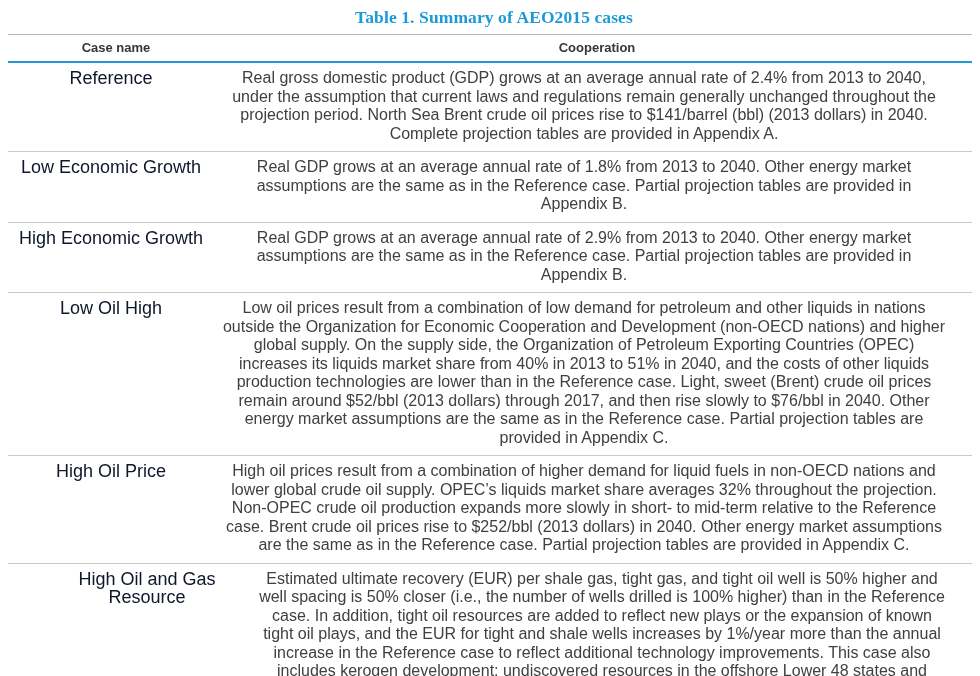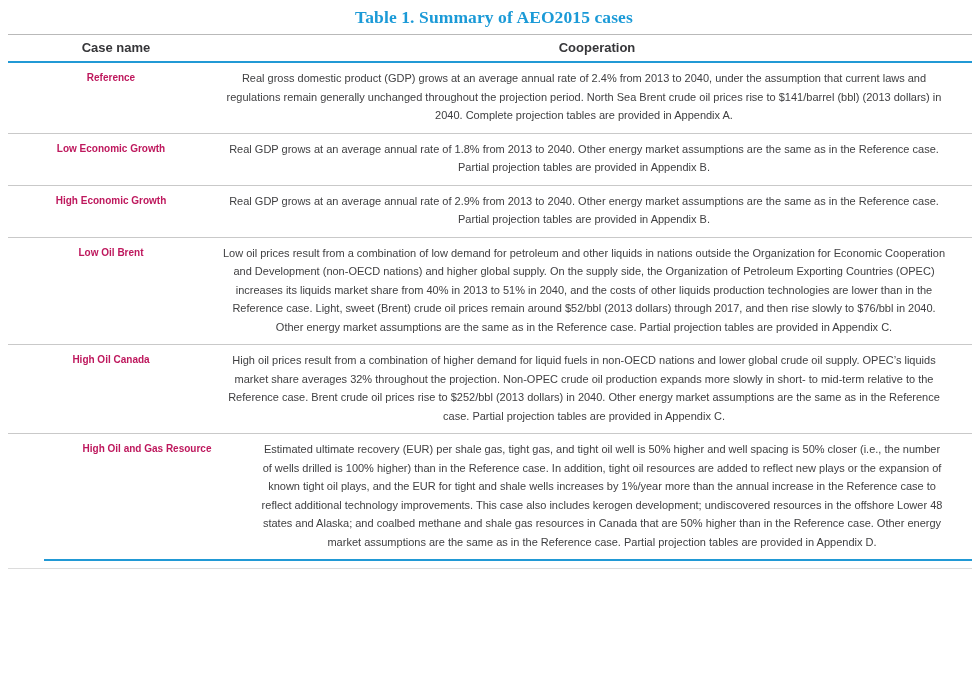--- a/index.html
+++ b/index.html
@@ -48,28 +48,28 @@
     display: grid;
     grid-template-columns: 212px 1fr;
     padding: 6px 0 8px 2px;
     border-bottom: 1px solid var(--rule-gray);
   }
   .row:last-child {
     border-bottom: 2px solid var(--accent-blue);
     margin-left: 36px;
   }
   .case-cell {
-    font-size: 10px;
-    font-weight: bold;
-    color: #be185d;
+    font-size: 18px;
+    font-weight: normal;
+    color: #0f172a;
     line-height: 18.5px;
     padding-right: 10px;
   }
   .desc-cell {
-    font-size: 11px;
+    font-size: 16px;
     color: var(--text-dark);
     line-height: 18.5px;
     padding-right: 26px;
   }
   .footer-rule {
     margin: 7px 8px 0 8px;
     border-top: 1px solid #dcdcdc;
     height: 0;
   }
 </style>
@@ -96,26 +96,26 @@
       <div class="case-cell">Low Economic Growth</div>
       <div class="desc-cell">Real GDP grows at an average annual rate of 1.8% from 2013 to 2040. Other energy market assumptions are the same as in the Reference case. Partial projection tables are provided in Appendix B.</div>
     </div>
 
     <div class="row">
       <div class="case-cell">High Economic Growth</div>
       <div class="desc-cell">Real GDP grows at an average annual rate of 2.9% from 2013 to 2040. Other energy market assumptions are the same as in the Reference case. Partial projection tables are provided in Appendix B.</div>
     </div>
 
     <div class="row">
-      <div class="case-cell">Low Oil Brent</div>
+      <div class="case-cell">Low Oil High</div>
       <div class="desc-cell">Low oil prices result from a combination of low demand for petroleum and other liquids in nations outside the Organization for Economic Cooperation and Development (non-OECD nations) and higher global supply. On the supply side, the Organization of Petroleum Exporting Countries (OPEC) increases its liquids market share from 40% in 2013 to 51% in 2040, and the costs of other liquids production technologies are lower than in the Reference case. Light, sweet (Brent) crude oil prices remain around $52/bbl (2013 dollars) through 2017, and then rise slowly to $76/bbl in 2040. Other energy market assumptions are the same as in the Reference case. Partial projection tables are provided in Appendix C.</div>
     </div>
 
     <div class="row">
-      <div class="case-cell">High Oil Canada</div>
+      <div class="case-cell">High Oil Price</div>
       <div class="desc-cell">High oil prices result from a combination of higher demand for liquid fuels in non-OECD nations and lower global crude oil supply. OPEC’s liquids market share averages 32% throughout the projection. Non-OPEC crude oil production expands more slowly in short- to mid-term relative to the Reference case. Brent crude oil prices rise to $252/bbl (2013 dollars) in 2040. Other energy market assumptions are the same as in the Reference case. Partial projection tables are provided in Appendix C.</div>
     </div>
 
     <div class="row">
       <div class="case-cell">High Oil and Gas Resource</div>
       <div class="desc-cell">Estimated ultimate recovery (EUR) per shale gas, tight gas, and tight oil well is 50% higher and well spacing is 50% closer (i.e., the number of wells drilled is 100% higher) than in the Reference case. In addition, tight oil resources are added to reflect new plays or the expansion of known tight oil plays, and the EUR for tight and shale wells increases by 1%/year more than the annual increase in the Reference case to reflect additional technology improvements. This case also includes kerogen development; undiscovered resources in the offshore Lower 48 states and Alaska; and coalbed methane and shale gas resources in Canada that are 50% higher than in the Reference case. Other energy market assumptions are the same as in the Reference case. Partial projection tables are provided in Appendix D.</div>
     </div>
 
   </div>
 

